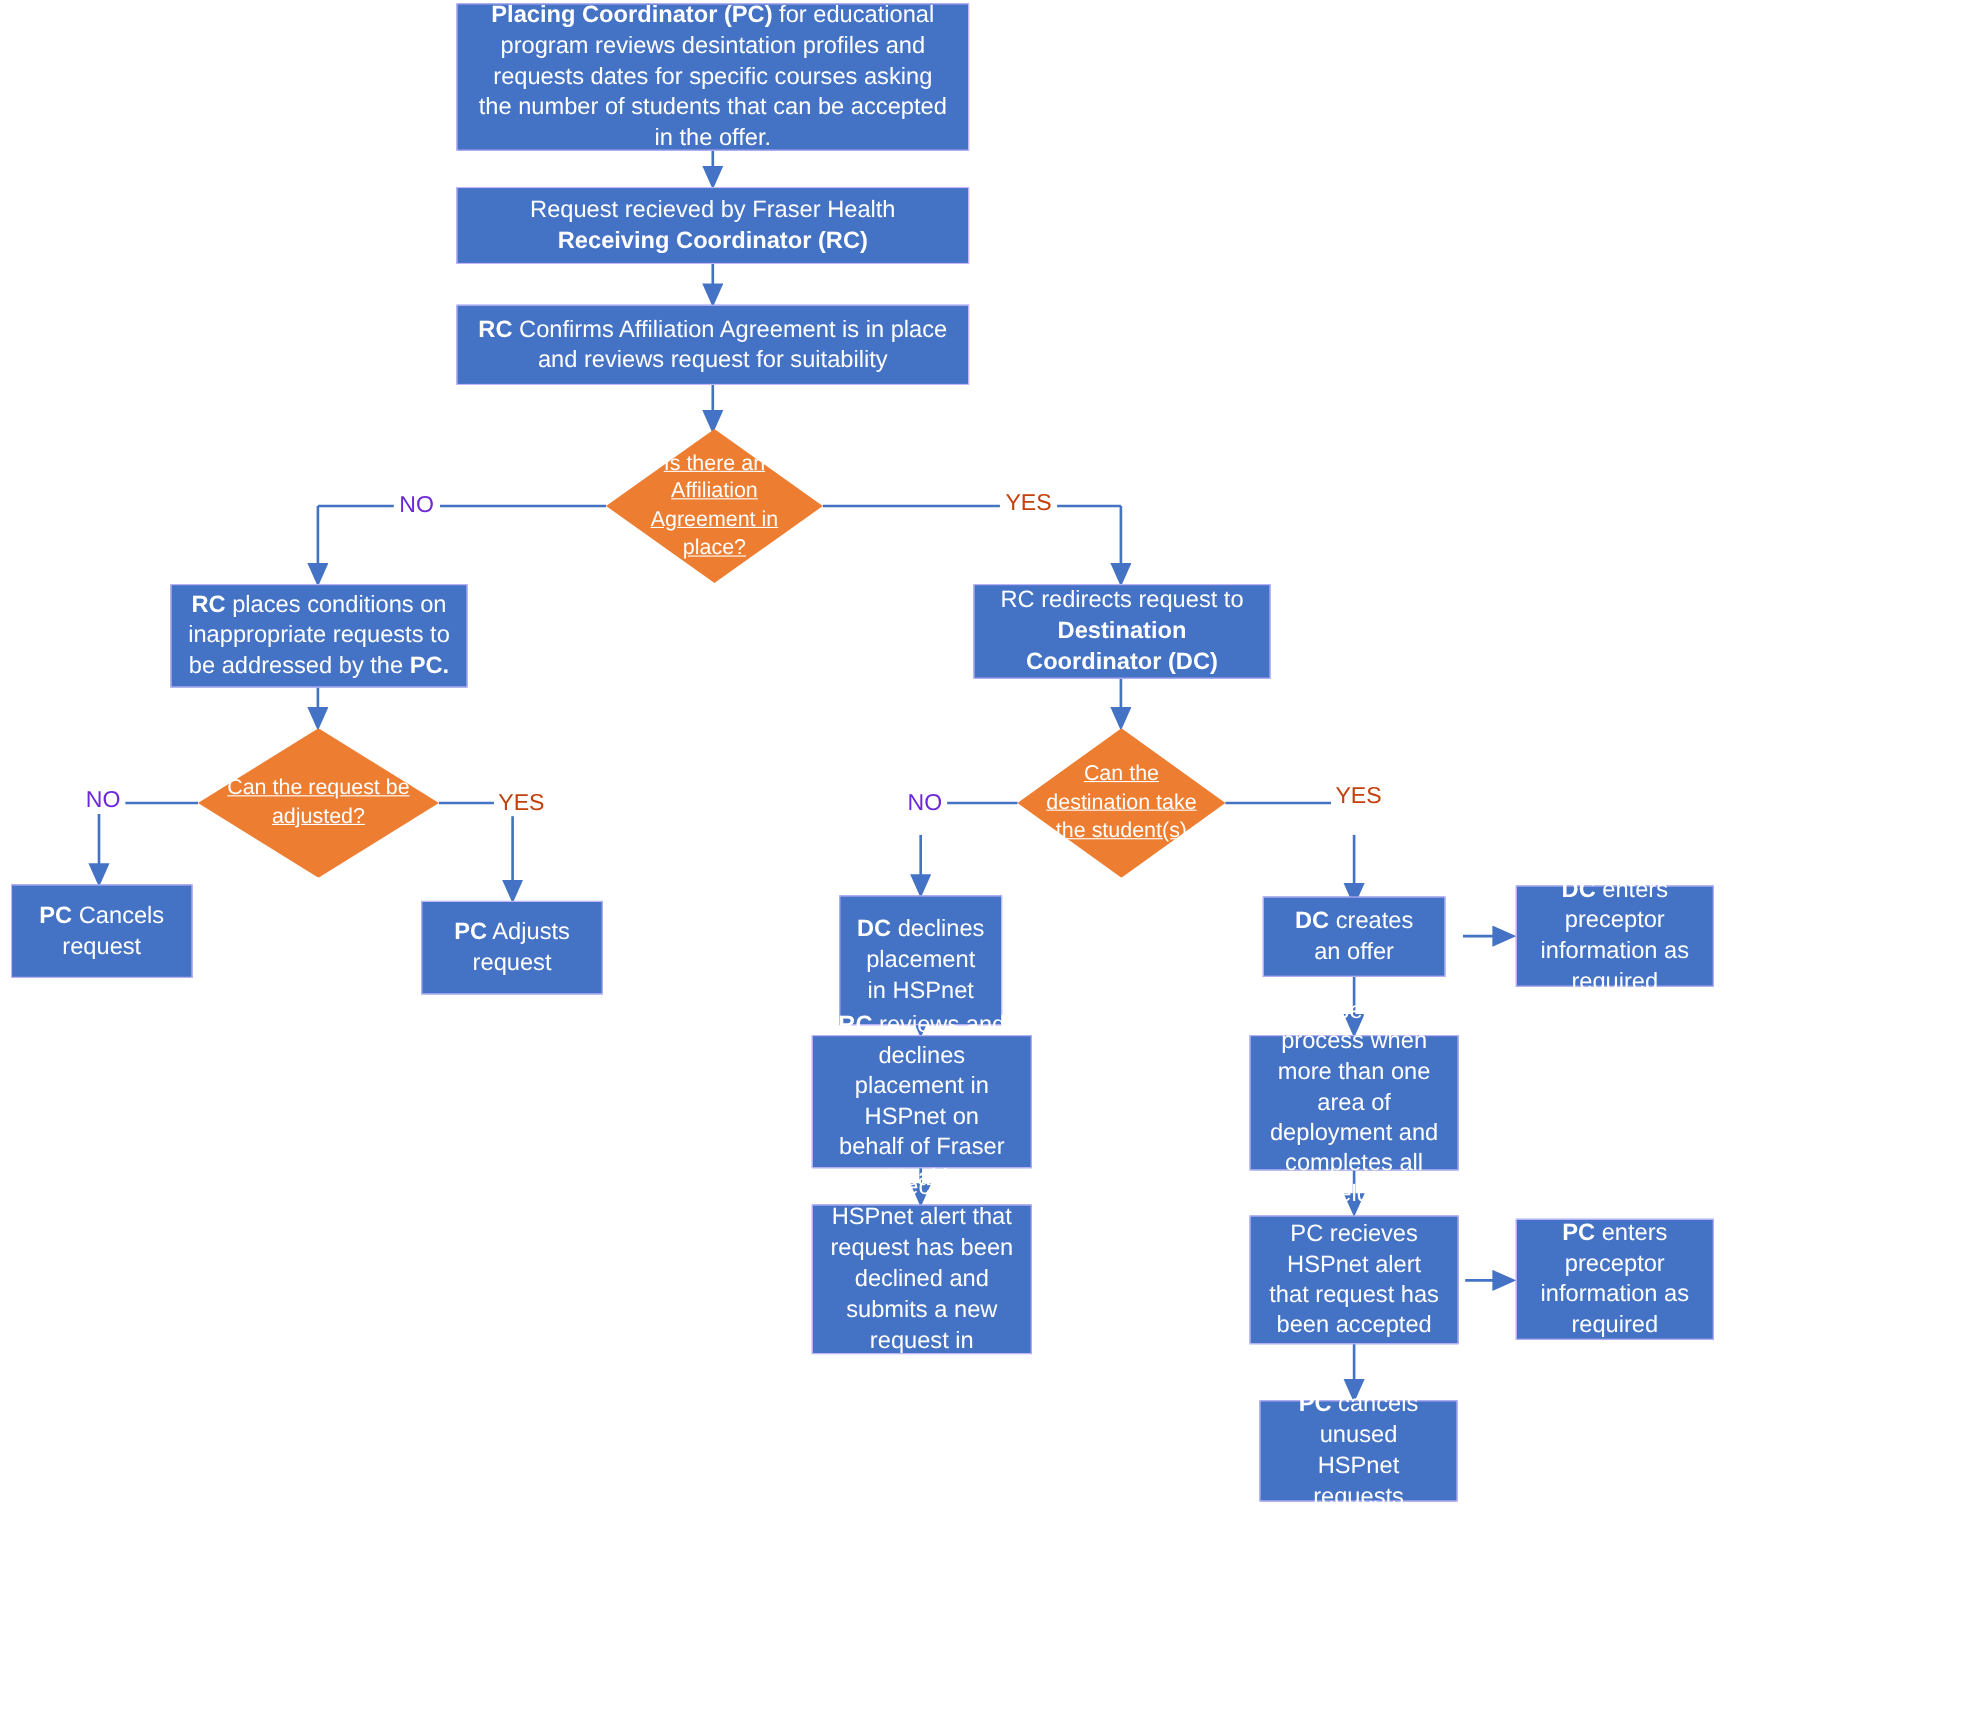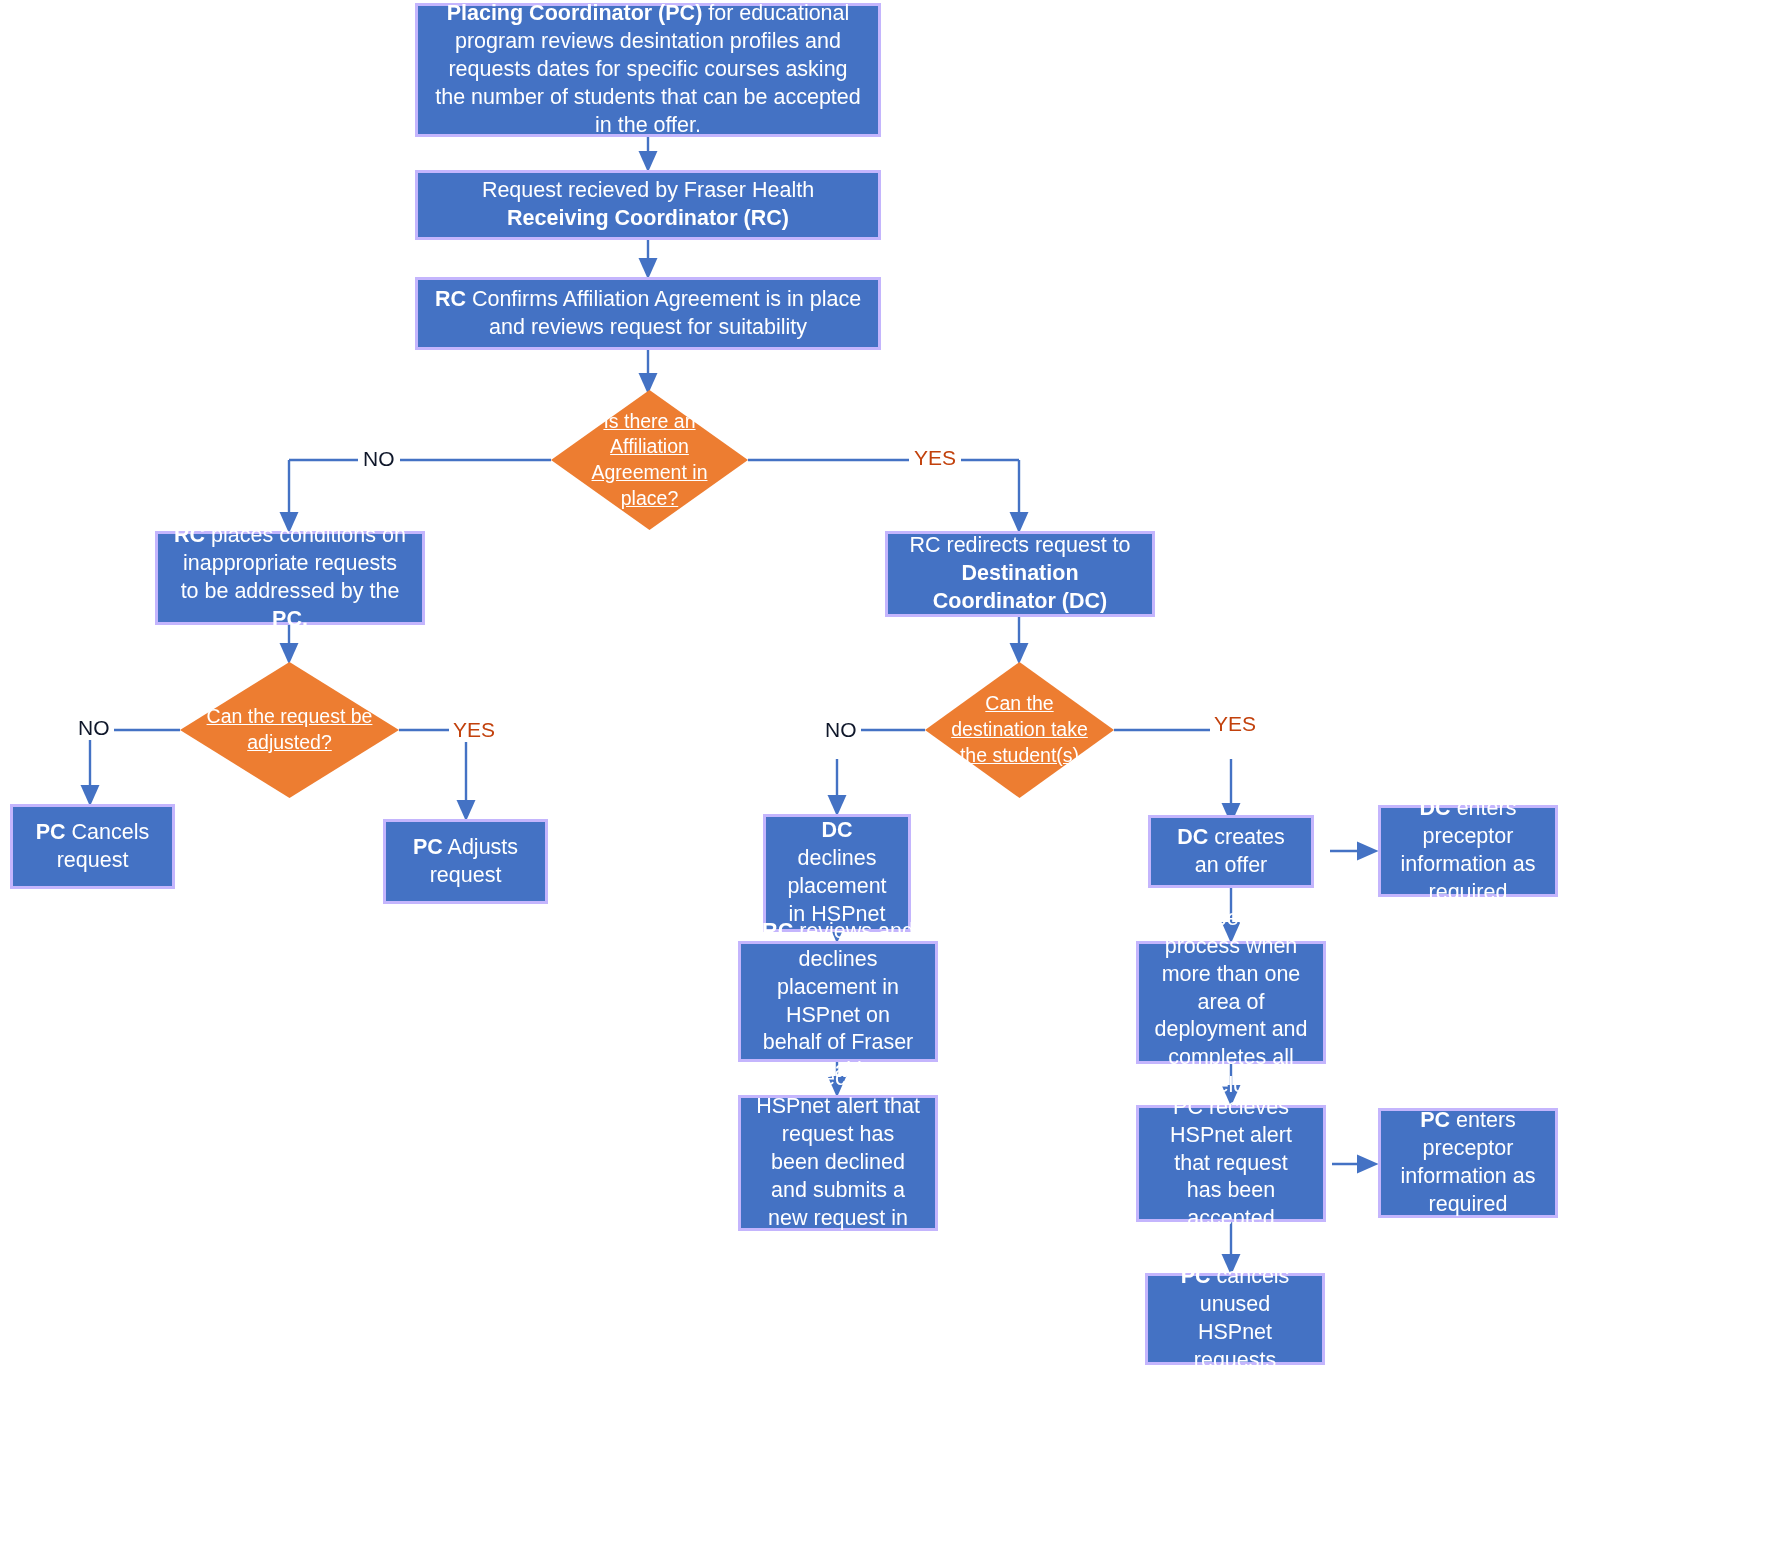--- a/index.html
+++ b/index.html
@@ -29,21 +29,21 @@
     position: absolute;
     display: flex;
     align-items: center;
     justify-content: center;
     text-align: center;
     color: #ffffff;
     line-height: 1.30;
   }
   .proc {
     background: #4472c4;
-    border: 3px solid #c4b5fd;
+    border: 1px solid #c4b5fd;
     padding: 4px 15px;
   }
   .proc .txt { width: 100%; }
   .dec {
     background: transparent;
   }
   .dec .diamond-shape {
     position: absolute;
     left: 0; top: 0; right: 0; bottom: 0;
     background: #ed7d31;
@@ -54,21 +54,21 @@
     z-index: 2;
     width: 86%;
     line-height: 1.32;
     text-decoration: underline;
   }
   .edge-label {
     position: absolute;
     font-size: 21px;
     white-space: nowrap;
   }
-  .lbl-no { color: #0f172a; }
+  .lbl-no { color: #6d28d9; }
   .lbl-yes { color: #c2410c; }
   b { font-weight: bold; }
 </style>
 </head>
 <body>
 
 <div id="canvas">
 
   <svg id="edges" viewBox="0 0 1790 1568">
     <defs>

